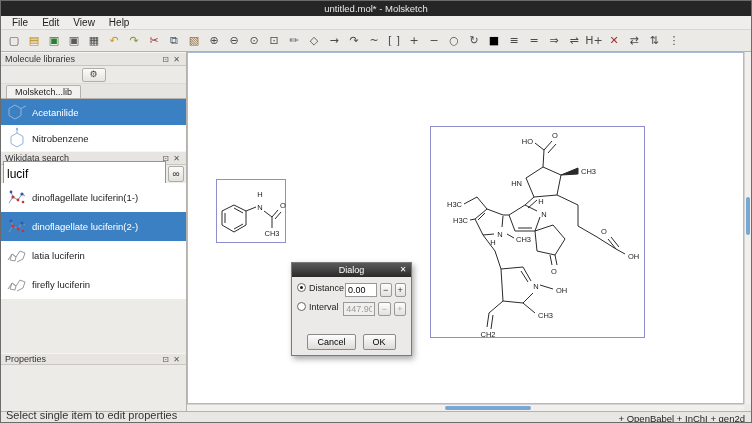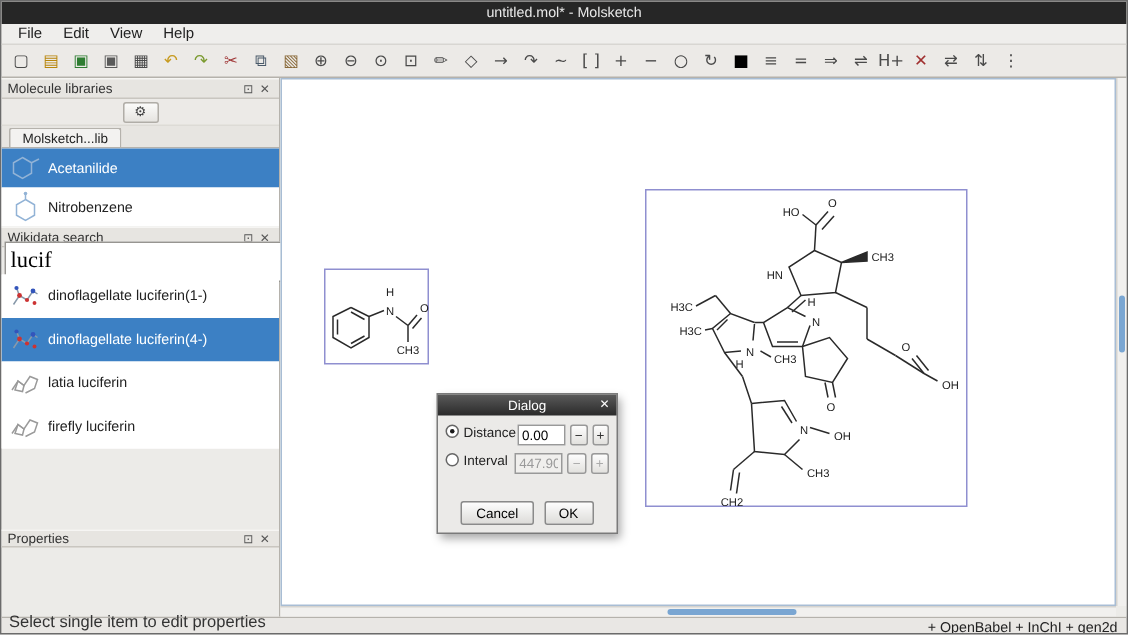--- a/index.html
+++ b/index.html
@@ -55,21 +55,21 @@
   }
   .list { background: #fff; }
   .list-item { display: flex; align-items: center; height: 26px; padding: 0 3px; background: #fff; color: #222; cursor: default; }
   .results .list-item { height: 29px; }
   .list-item.selected { background: #3c80c4; color: #fff; }
   .thumb { width: 22px; height: 22px; flex: 0 0 auto; margin: 0 4px 0 2px; }
   .item-label { font-size: 9.5px; white-space: nowrap; overflow: hidden; text-overflow: ellipsis; }
   .searchrow { height: 18px; display: flex; align-items: center; padding: 1px 2px; background: #ecebe8; gap: 2px; }
   .search-input {
     flex: 1; height: 27px; border: 1px solid #979591; background: #fff;
-    font-size: 15px; padding: 0 3px; font-family: Liberation Serif, serif;
+    font-size: 12px; padding: 0 3px; font-family: Liberation Sans, sans-serif;
   }
   .search-btn {
     width: 20px; height: 16px; border: 1px solid #b0ada7; border-radius: 2px;
     background: linear-gradient(#fbfbfa, #e2e0dc); font-size: 10px; line-height: 1; color: #333;
     display: flex; align-items: center; justify-content: center;
   }
   .spacer { flex: 1; }
   .props-panel { height: 58px; display: flex; flex-direction: column; }
   .props-msg { padding: 4px 5px; font-size: 11px; color: #333; margin-top: 40px; }
   
@@ -315,21 +315,21 @@
           <div class="list-item">
             <svg class="thumb" viewBox="0 0 22 22">
               <use href="#thumb-mol-color"></use>
             </svg>
             <span class="item-label">dinoflagellate luciferin(1-)</span>
           </div>
           <div class="list-item selected">
             <svg class="thumb" viewBox="0 0 22 22">
               <use href="#thumb-mol-color"></use>
             </svg>
-            <span class="item-label">dinoflagellate luciferin(4-)</span>
+            <span class="item-label">dinoflagellate luciferin(2-)</span>
           </div>
           <div class="list-item">
             <svg class="thumb" viewBox="0 0 22 22">
               <use href="#thumb-mol-gray"></use>
             </svg>
             <span class="item-label">latia luciferin</span>
           </div>
           <div class="list-item">
             <svg class="thumb" viewBox="0 0 22 22">
               <use href="#thumb-mol-gray"></use>

